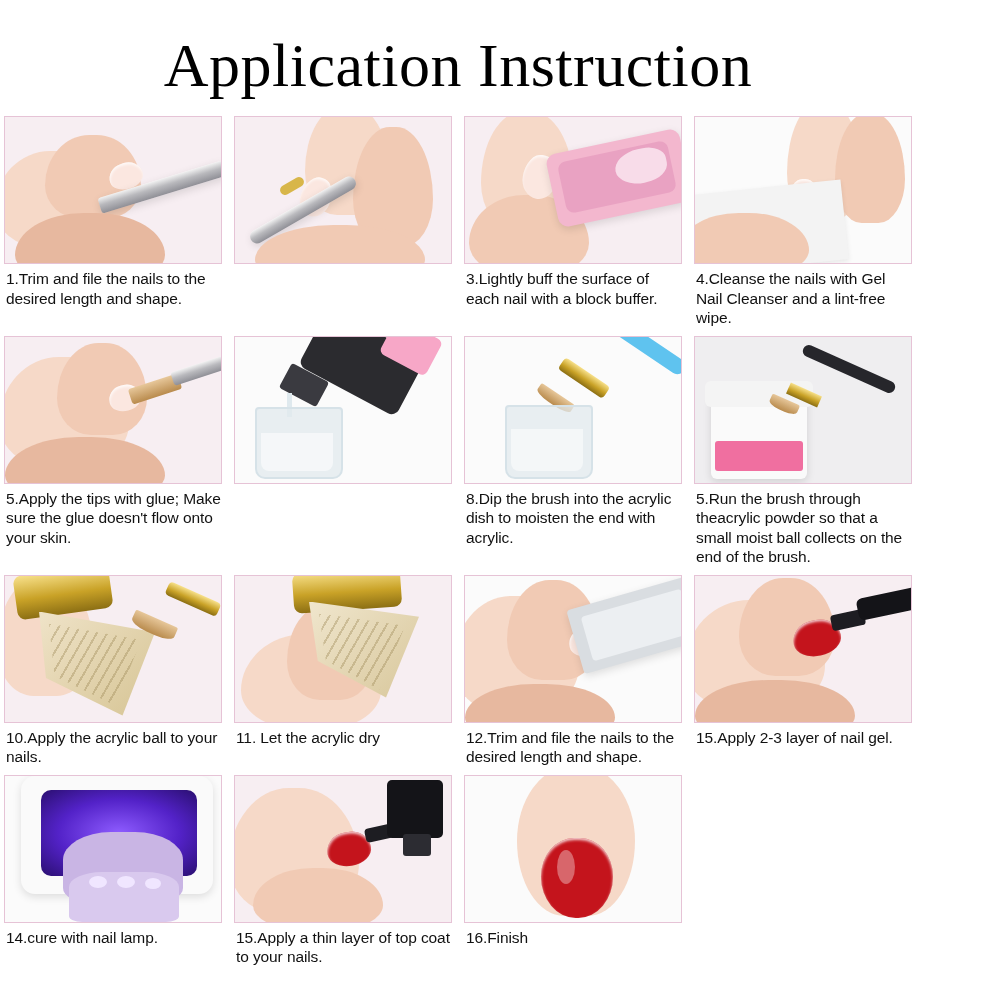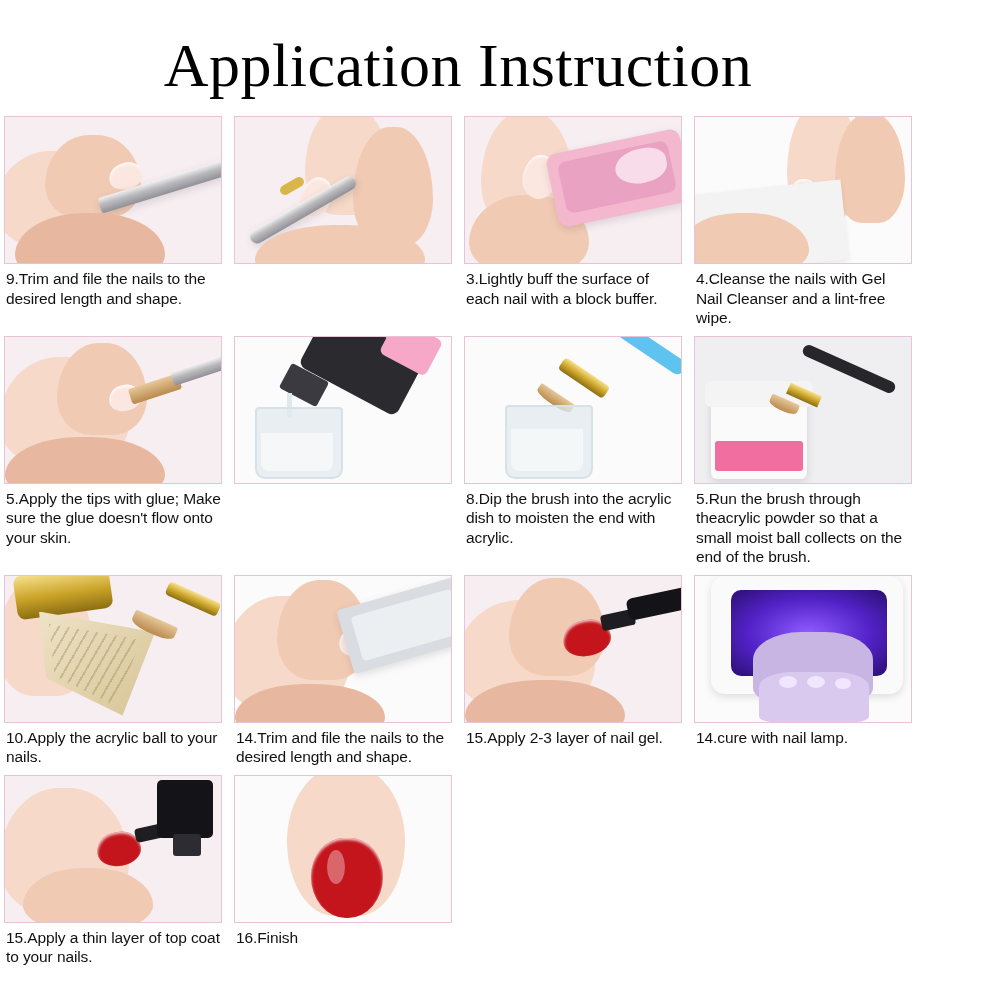--- a/index.html
+++ b/index.html
@@ -112,21 +112,21 @@
   <div class="grid">
 
     <div class="cell">
       <div class="thumb bg-pinkish">
         <div class="ph skin1 finger" style="left:-10px;top:34px;width:120px;height:96px;"></div>
         <div class="ph skin2 finger" style="left:40px;top:18px;width:96px;height:84px;"></div>
         <div class="ph nail" style="left:104px;top:46px;width:34px;height:26px;transform:rotate(-18deg);"></div>
         <div class="ph tool-metal shadow-soft" style="left:92px;top:62px;width:130px;height:16px;transform:rotate(-17deg);"></div>
         <div class="ph skin3 finger" style="left:10px;top:96px;width:150px;height:70px;"></div>
       </div>
-      <div class="caption">9.Trim and file the nails to the desired length and shape.</div>
+      <div class="caption">1.Trim and file the nails to the desired length and shape.</div>
     </div>
 
     <div class="cell">
       <div class="thumb bg-pinkish">
         <div class="ph skin1 finger" style="left:70px;top:-12px;width:84px;height:110px;"></div>
         <div class="ph skin2 finger" style="left:118px;top:10px;width:80px;height:120px;"></div>
         <div class="ph nail" style="left:66px;top:60px;width:30px;height:40px;transform:rotate(22deg);"></div>
         <div class="ph tool-metal shadow-soft" style="left:8px;top:86px;width:120px;height:14px;transform:rotate(-30deg);border-radius:7px;"></div>
         <div class="ph" style="left:44px;top:64px;width:26px;height:10px;background:#d8b64a;border-radius:5px;transform:rotate(-30deg);"></div>
         <div class="ph skin2 finger" style="left:20px;top:108px;width:170px;height:58px;"></div>
@@ -208,31 +208,41 @@
         <div class="ph skin1 finger" style="left:-8px;top:0px;width:96px;height:120px;"></div>
         <div class="ph tool-gold" style="left:10px;top:-6px;width:96px;height:44px;border-radius:8px;transform:rotate(-8deg);"></div>
         <div class="ph" style="left:34px;top:36px;width:116px;height:104px;background:linear-gradient(135deg,#efe3c8,#d6c494);clip-path:polygon(0 0,100% 20%,72% 100%,6% 64%);"></div>
         <div class="ph" style="left:44px;top:48px;width:92px;height:82px;background:repeating-linear-gradient(120deg,rgba(160,140,90,0.4) 0 2px,rgba(255,255,255,0) 2px 9px);clip-path:polygon(0 0,100% 20%,72% 100%,6% 64%);"></div>
         <div class="ph brush-hair" style="left:126px;top:42px;width:46px;height:16px;transform:rotate(24deg);"></div>
         <div class="ph tool-gold" style="left:160px;top:16px;width:56px;height:14px;transform:rotate(24deg);border-radius:4px;"></div>
       </div>
       <div class="caption">10.Apply the acrylic ball to your nails.</div>
     </div>
 
+    <div class="cell">
+      <div class="thumb bg-pinkish">
+        <div class="ph skin1 finger" style="left:6px;top:58px;width:140px;height:94px;"></div>
+        <div class="ph skin2 finger" style="left:52px;top:28px;width:86px;height:96px;"></div>
+        <div class="ph tool-gold" style="left:58px;top:-6px;width:108px;height:40px;border-radius:8px;transform:rotate(-4deg);"></div>
+        <div class="ph" style="left:74px;top:26px;width:110px;height:96px;background:linear-gradient(135deg,#f0e6cd,#d8c79b);clip-path:polygon(0 0,100% 16%,70% 100%,8% 62%);"></div>
+        <div class="ph" style="left:84px;top:38px;width:86px;height:76px;background:repeating-linear-gradient(120deg,rgba(160,140,90,0.4) 0 2px,rgba(255,255,255,0) 2px 9px);clip-path:polygon(0 0,100% 16%,70% 100%,8% 62%);"></div>
+      </div>
+      <div class="caption">11. Let the acrylic dry</div>
+    </div>
 
     <div class="cell">
       <div class="thumb bg-white">
         <div class="ph skin1 finger" style="left:-12px;top:20px;width:126px;height:116px;"></div>
         <div class="ph skin2 finger" style="left:42px;top:4px;width:92px;height:100px;"></div>
         <div class="ph nail" style="left:104px;top:52px;width:34px;height:28px;transform:rotate(-14deg);"></div>
         <div class="ph file-grey shadow-soft" style="left:108px;top:16px;width:126px;height:66px;transform:rotate(-16deg);"></div>
         <div class="ph" style="left:120px;top:26px;width:104px;height:46px;background:#eceff2;border-radius:4px;transform:rotate(-16deg);"></div>
         <div class="ph skin3 finger" style="left:0px;top:108px;width:150px;height:56px;"></div>
       </div>
-      <div class="caption">14.Trim and file the nails to the desired length and shape.</div>
+      <div class="caption">12.Trim and file the nails to the desired length and shape.</div>
     </div>
 
     <div class="cell">
       <div class="thumb bg-pinkish">
         <div class="ph skin1 finger" style="left:-10px;top:24px;width:140px;height:110px;"></div>
         <div class="ph skin2 finger" style="left:44px;top:2px;width:96px;height:98px;"></div>
         <div class="ph nail nail-red" style="left:98px;top:44px;width:48px;height:36px;transform:rotate(-12deg);"></div>
         <div class="ph" style="left:136px;top:36px;width:34px;height:16px;background:#1d1d22;border-radius:4px;transform:rotate(-12deg);"></div>
         <div class="ph" style="left:162px;top:16px;width:70px;height:22px;background:#141418;border-radius:6px;transform:rotate(-12deg);"></div>
         <div class="ph skin3 finger" style="left:0px;top:104px;width:160px;height:60px;"></div>

